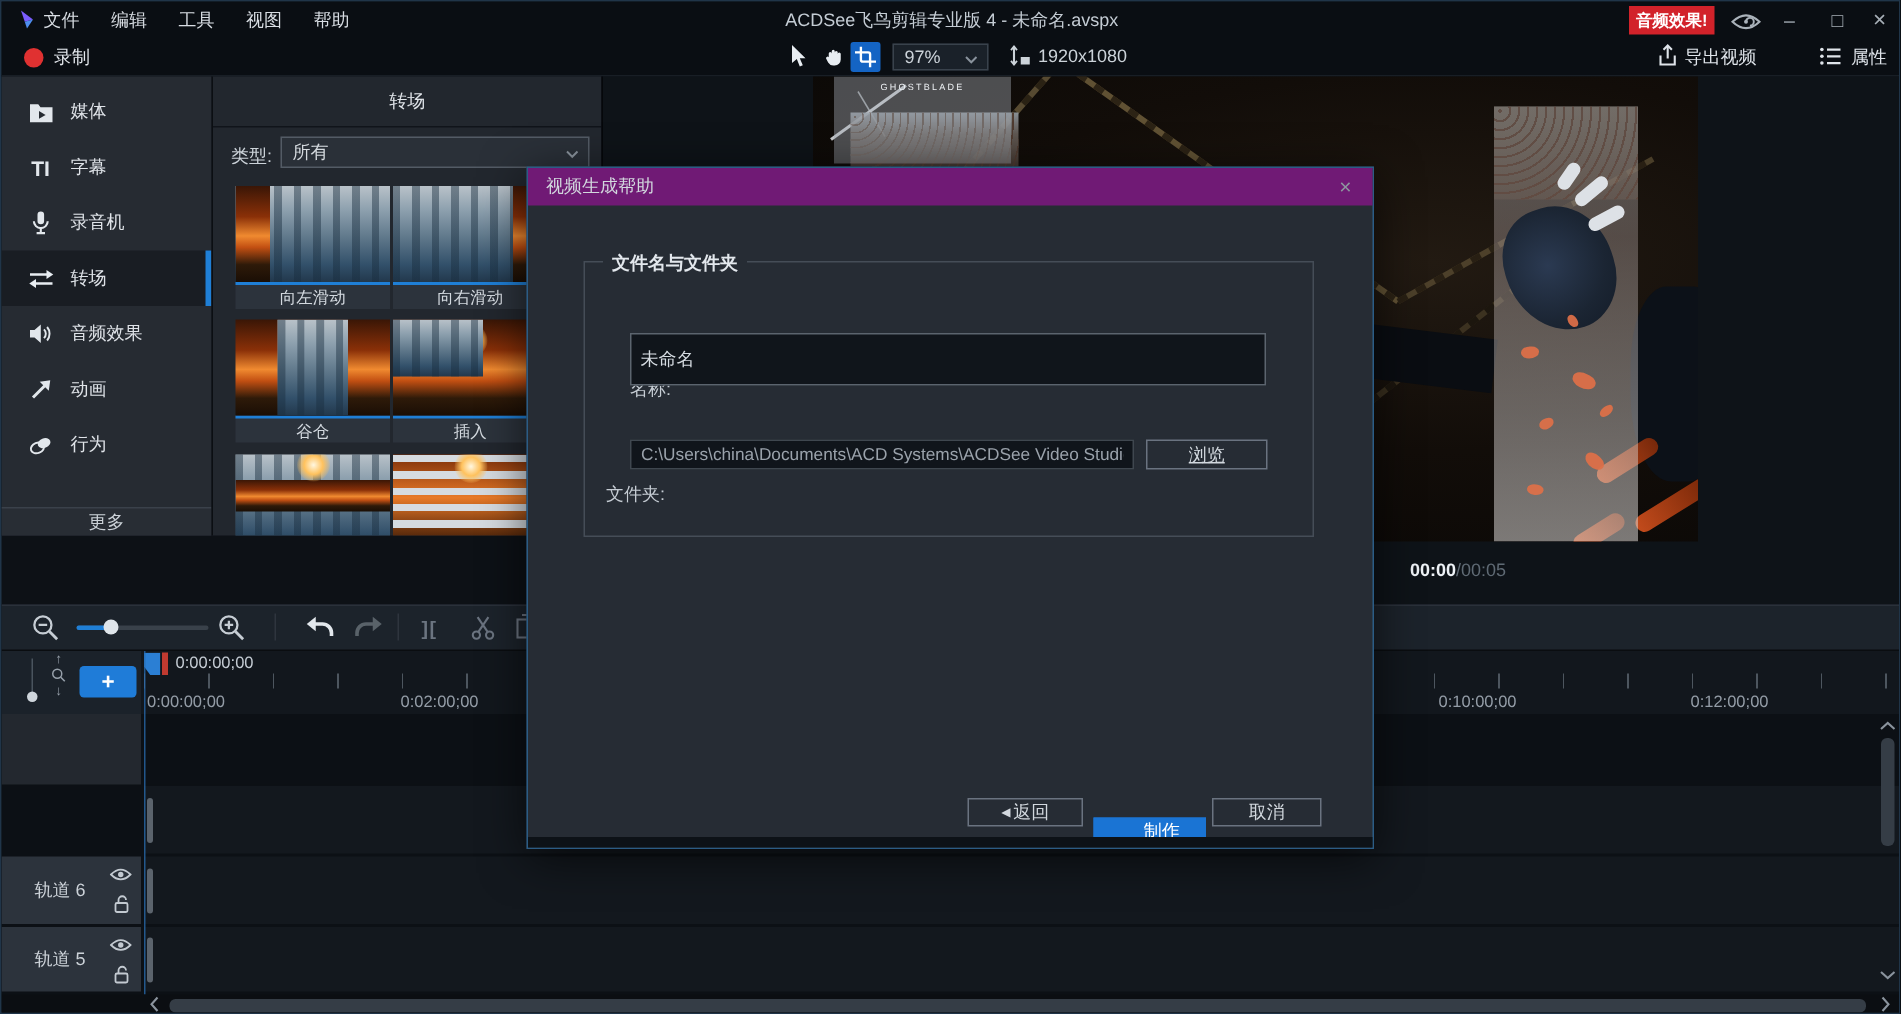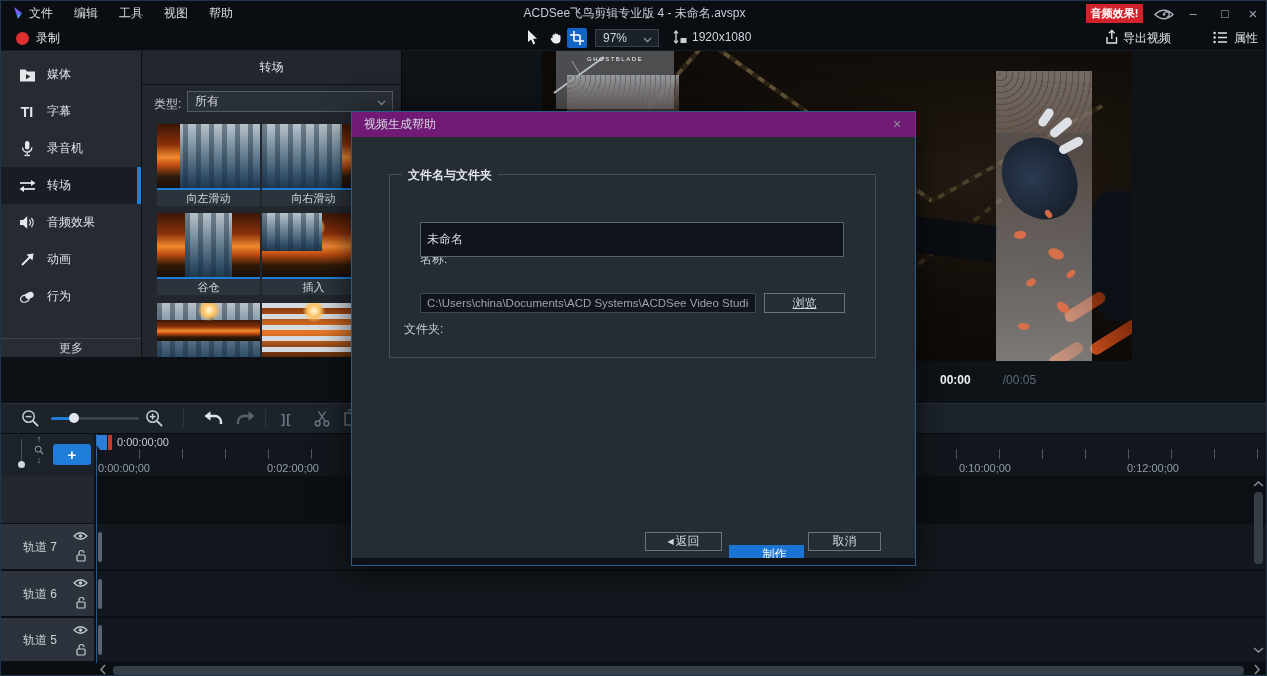--- a/index.html
+++ b/index.html
@@ -84,21 +84,21 @@
   .ov-crowd{position:absolute;left:0;top:0;width:100%;height:62px;opacity:.55;
      background:repeating-radial-gradient(circle at 4px 3px,#6b4a3c 0 1.4px,rgba(0,0,0,0) 1.4px 6px),
      linear-gradient(180deg,#8c8278 0%,#6d5f56 100%);}
   .glove{position:absolute;left:8px;top:66px;width:72px;height:84px;border-radius:42% 50% 45% 55%;
      background:radial-gradient(circle at 40% 45%,#2b3a52 0%,#1b2533 60%,#131b27 100%);transform:rotate(-18deg);}
   .finger{position:absolute;width:26px;height:9px;border-radius:5px;background:#dde1e6;}
   .petal{position:absolute;border-radius:50% 40% 55% 45%;background:#e07048;opacity:.92;}
   .fist-sil{position:absolute;left:545px;top:140px;width:60px;height:130px;border-radius:40% 30% 35% 45%;background:#0c1118;}
   .flame{position:absolute;width:46px;height:12px;border-radius:6px;transform:rotate(-32deg);opacity:.85;
      background:linear-gradient(90deg,#e2561f 0%,#8a2c08 100%);}
-  .time-disp{position:absolute;left:538px;top:322px;display:flex;font-size:12px;gap:32px;}
+  .time-disp{position:absolute;left:538px;top:322px;display:flex;font-size:12px;}
   .time-cur{color:#eef2f6;font-weight:bold;}
   .time-tot{color:#5f6a74;}
 
   
   .tl-toolbar{position:absolute;left:0;top:402px;width:1267px;height:31px;background:#1c232b;border-top:1px solid #2a313a;border-bottom:1px solid #0a0d10;box-sizing:border-box;}
   .tl-sep{position:absolute;top:6px;width:1px;height:18px;background:#2e353e;}
   .slider-track{position:absolute;left:50px;top:416px;width:88px;height:3px;background:#39414a;border-radius:2px;}
   .slider-fill{position:absolute;left:50px;top:416px;width:22px;height:3px;background:#1f7fd6;border-radius:2px;}
   .slider-thumb{position:absolute;left:68px;top:412px;width:10px;height:10px;border-radius:50%;background:#dfe5ea;}
   .glyph-btn{position:absolute;color:#6b7480;font-size:13px;font-weight:bold;letter-spacing:1px;}
@@ -472,35 +472,20 @@
       <div class="add-track-btn">+</div>
     </div>
   </div>
 
   <div class="tracks">
     <div class="trow" style="top:0;height:47px;">
       <div class="thead" style="background:#23282f;"></div>
       <div class="tcontent" style="background:#0c1015;"></div>
     </div>
     <div class="trow" style="top:48px;height:45px;">
-      <div class="thead">
-        <span class="tname">轨道 7</span>
-        <span class="eye">
-            <svg width="15" height="10" viewBox="0 0 15 10">
-              <path d="M1 5 Q7.5 -1.5 14 5 Q7.5 11.5 1 5 Z" fill="none" stroke="#c3cad1" stroke-width="1.2"></path>
-              <circle cx="7.5" cy="5" r="1.8" fill="#c3cad1"></circle>
-            </svg>
-          </span>
-        <span class="lock">
-            <svg width="11" height="13" viewBox="0 0 11 13">
-              <rect x="1" y="6" width="8" height="6" rx="1" fill="none" stroke="#c3cad1" stroke-width="1.2"></rect>
-              <path d="M3 6 V4 a2.5 2.5 0 0 1 5 0" fill="none" stroke="#c3cad1" stroke-width="1.2"></path>
-            </svg>
-          </span>
-      </div>
       <div class="tcontent">
           <div class="thandle"></div>
         </div>
     </div>
     <div class="trow" style="top:95px;height:45px;">
       <div class="thead">
         <span class="tname">轨道 6</span>
         <span class="eye">
             <svg width="15" height="10" viewBox="0 0 15 10">
               <path d="M1 5 Q7.5 -1.5 14 5 Q7.5 11.5 1 5 Z" fill="none" stroke="#c3cad1" stroke-width="1.2"></path>

